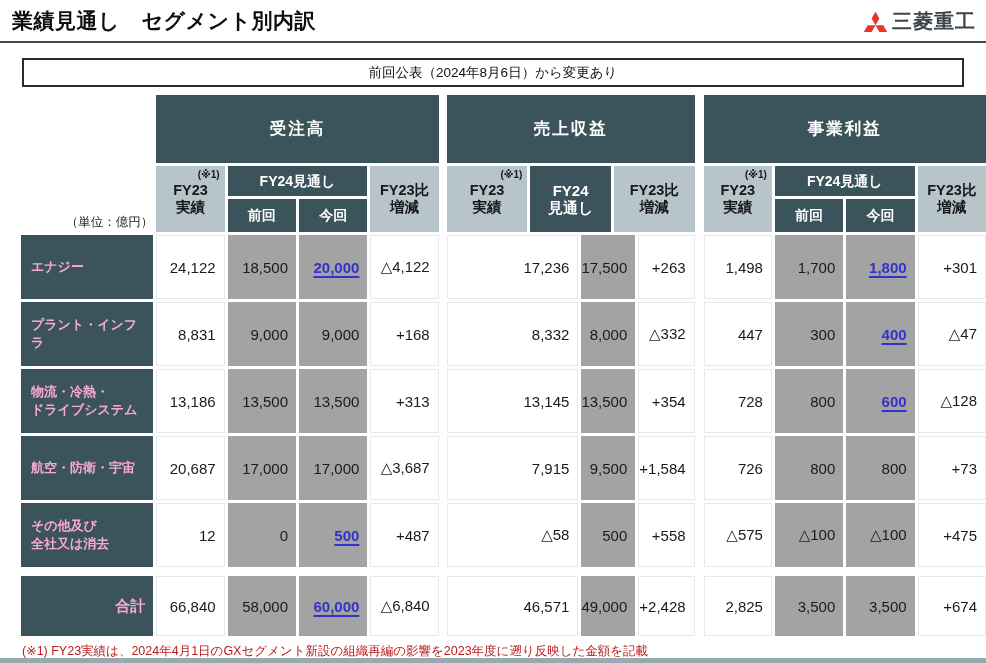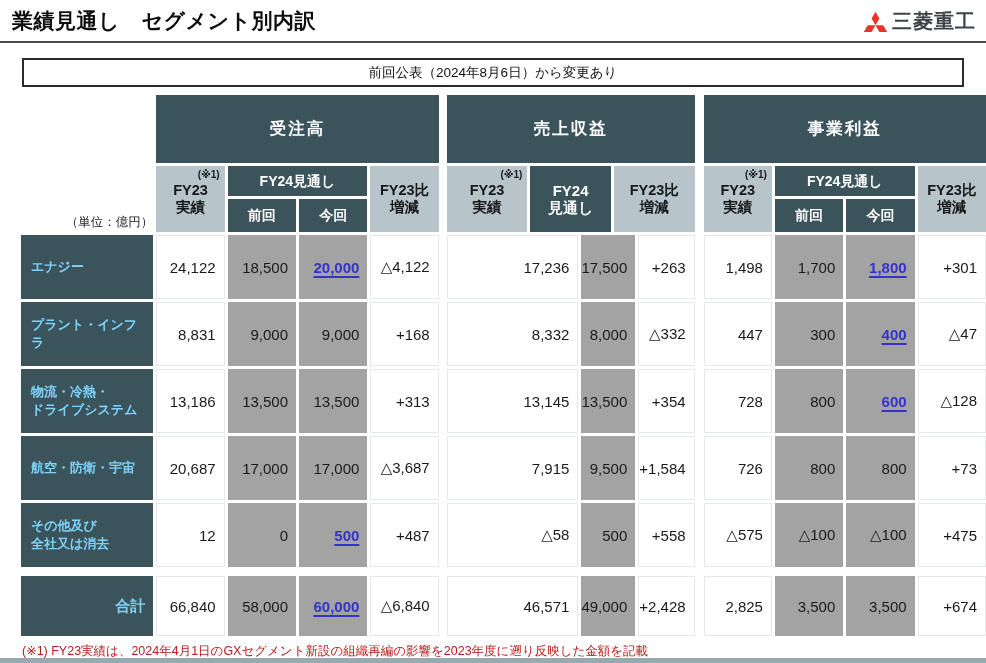--- a/index.html
+++ b/index.html
@@ -52,21 +52,21 @@
   .diffh4{grid-column:4;grid-row:1/3;}
   .fy24h2{grid-column:2;grid-row:1/3;font-size:15px;}
   .diffh3{grid-column:3;grid-row:1/3;}
 
   .rows{display:grid;gap:3px;grid-template-rows:repeat(5,64px) 3px 60px;}
   .rows.c4{grid-template-columns:repeat(4,1fr);}
   .rows.c3{grid-template-columns:repeat(1,1fr);}
   .rows.c1{grid-template-columns:1fr;}
   .total{grid-row:7;text-align:center;}
 
-  .rlabel{background:#3b535a;color:#7dd3fc;font-weight:bold;font-size:13px;
+  .rlabel{background:#3b535a;color:#f9a8d4;font-weight:bold;font-size:13px;
     display:flex;align-items:center;padding:0 8px 0 10px;box-sizing:border-box;
     white-space:pre-line;line-height:1.35;}
   .rlabel.sum{justify-content:flex-end;font-size:15px;}
 
   .v{display:flex;align-items:center;justify-content:flex-end;
     padding-right:8px;box-sizing:border-box;font-size:15px;}
   .cw{background:#fff;border:1px solid #e4eaec;}
   .cs{background:#a3a3a3;}
   .b{font-weight:normal;}
   .chg{color:#3333cc;font-weight:bold;text-decoration:underline;

